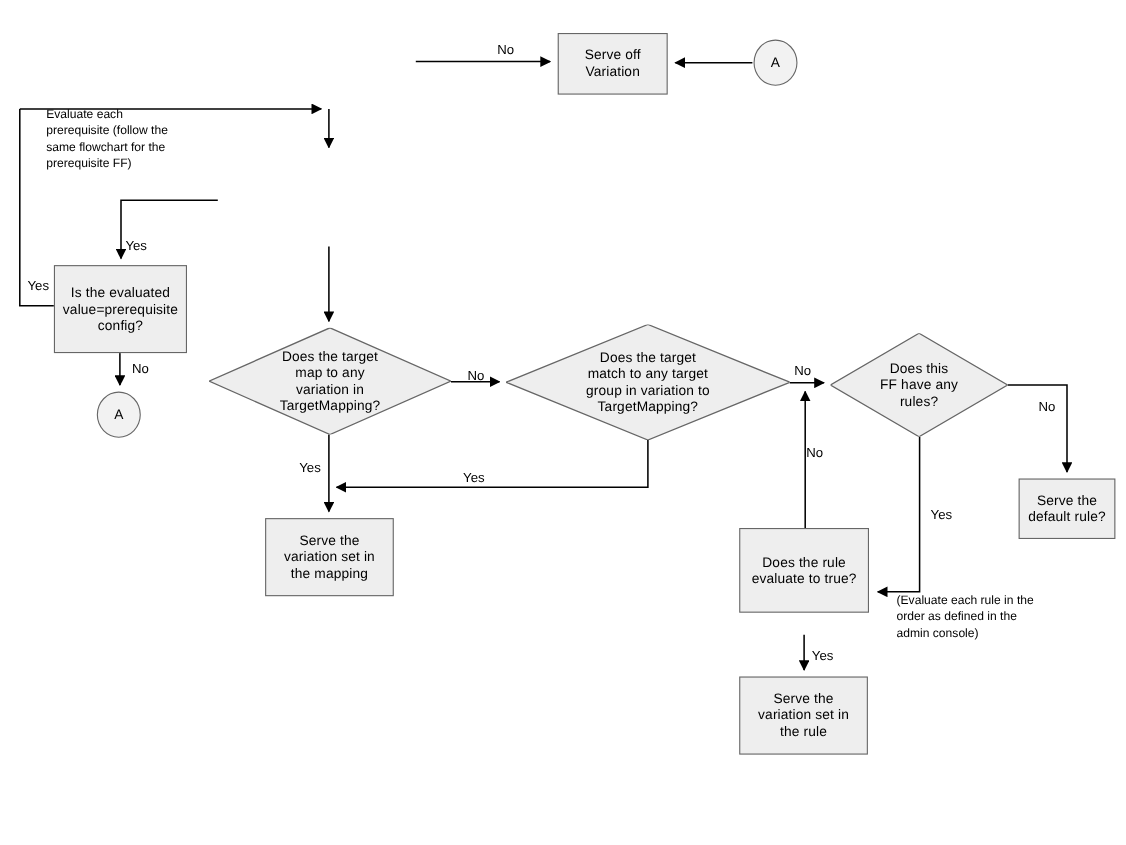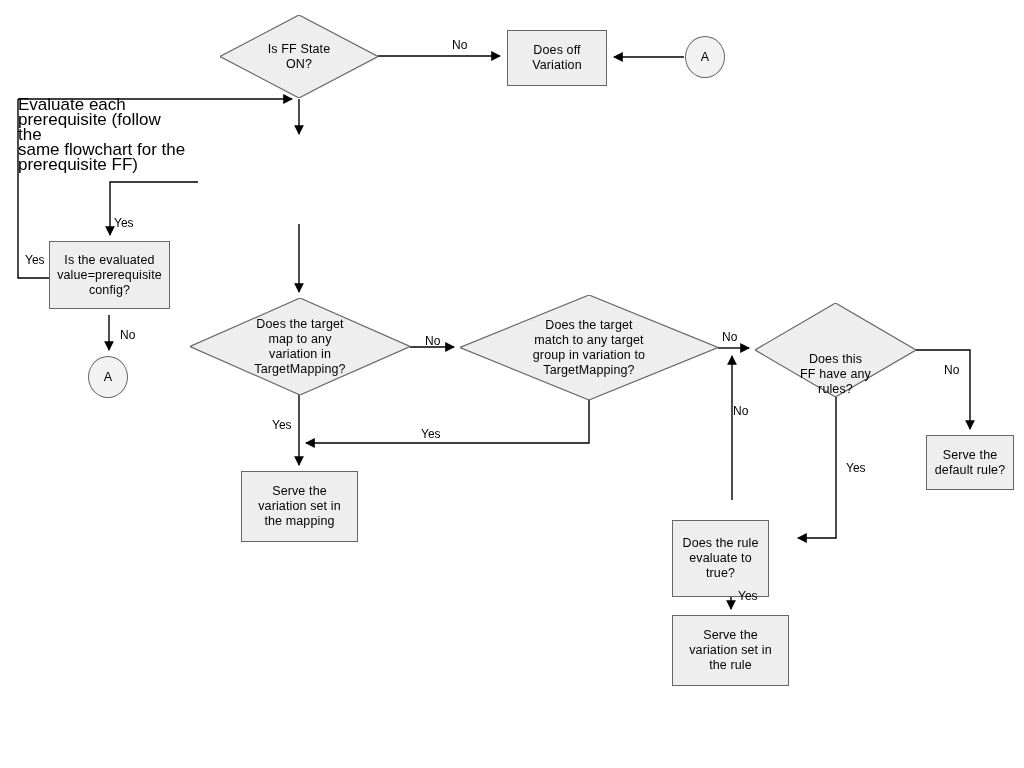--- a/index.html
+++ b/index.html
@@ -57,24 +57,25 @@
     height: 100%;
   }
   .node.decision .dlabel {
     position: relative;
     z-index: 2;
     padding: 0 6px;
   }
   .note {
     position: absolute;
     color: #000000;
-    font-size: 17px;
+    font-size: 11px;
     line-height: 15px;
     text-align: left;
     white-space: pre-line;
+    margin-left: 24px;
   }
   .edge-label {
     position: absolute;
     color: #000000;
     font-size: 12px;
     line-height: 14px;
     background: transparent;
     white-space: nowrap;
   }
 </style>
@@ -116,39 +117,32 @@
 
     <path d="M 916,350 L 970,350 L 970,429" fill="none" stroke="#000000" stroke-width="1.4" marker-end="url(#arrow)"></path>
 
     <path d="M 836,397 L 836,538 L 798,538" fill="none" stroke="#000000" stroke-width="1.4" marker-end="url(#arrow)"></path>
 
     <path d="M 732,500 L 732,356" fill="none" stroke="#000000" stroke-width="1.4" marker-end="url(#arrow)"></path>
 
     <path d="M 731,577 L 731,609" fill="none" stroke="#000000" stroke-width="1.4" marker-end="url(#arrow)"></path>
   </svg>
 
-  <div class="node decision" style="left:220px; top:15px; width:158px; height:83px;">
-    <svg class="dshape" viewBox="0 0 158 83" preserveAspectRatio="none">
-      <polygon points="79,0 158,41.5 79,83 0,41.5" fill="#eeeeee" stroke="#666666" stroke-width="1.2" vector-effect="non-scaling-stroke"></polygon>
-    </svg>
-    <div class="dlabel" style="white-space:pre-line;">Is FF State
-ON?</div>
-  </div>
 
   <div class="node process" style="left:507px; top:30px; width:100px; height:56px;">
-    <span style="white-space:pre-line;">Does off
+    <span style="white-space:pre-line;">Serve off
 Variation</span>
   </div>
 
   <div class="node terminator" style="left:685px; top:36px; width:40px; height:42px;">
     <span>A</span>
   </div>
 
 
-  <div class="node process" style="left:49px; top:241px; width:121px; height:68px;">
+  <div class="node process" style="left:49px; top:241px; width:121px; height:80px;">
     <span style="white-space:pre-line;">Is the evaluated
 value=prerequisite
 config?</span>
   </div>
 
   <div class="node terminator" style="left:88px; top:356px; width:40px; height:42px;">
     <span>A</span>
   </div>
 
   <div class="node decision" style="left:190px; top:298px; width:220px; height:97px;">
@@ -164,56 +158,59 @@
   <div class="node decision" style="left:460px; top:295px; width:258px; height:105px;">
     <svg class="dshape" viewBox="0 0 258 105" preserveAspectRatio="none">
       <polygon points="129,0 258,52.5 129,105 0,52.5" fill="#eeeeee" stroke="#666666" stroke-width="1.2" vector-effect="non-scaling-stroke"></polygon>
     </svg>
     <div class="dlabel" style="white-space:pre-line;">Does the target
 match to any target
 group in variation to
 TargetMapping?</div>
   </div>
 
-  <div class="node decision" style="left:755px; top:303px; width:161px; height:94px;align-items:flex-end;">
+  <div class="node decision" style="left:755px; top:303px; width:161px; height:94px;">
     <svg class="dshape" viewBox="0 0 161 94" preserveAspectRatio="none">
       <polygon points="80.5,0 161,47 80.5,94 0,47" fill="#eeeeee" stroke="#666666" stroke-width="1.2" vector-effect="non-scaling-stroke"></polygon>
     </svg>
     <div class="dlabel" style="white-space:pre-line;">Does this
 FF have any
 rules?</div>
   </div>
 
   <div class="node process" style="left:926px; top:435px; width:88px; height:55px;">
     <span style="white-space:pre-line;">Serve the
 default rule?</span>
   </div>
 
   <div class="node process" style="left:241px; top:471px; width:117px; height:71px;">
     <span style="white-space:pre-line;">Serve the
 variation set in
 the mapping</span>
   </div>
 
-  <div class="node process" style="left:672px; top:520px; width:97px; height:77px;">
+  <div class="node process" style="left:672px; top:480px; width:118px; height:77px;">
     <span style="white-space:pre-line;">Does the rule
 evaluate to true?</span>
   </div>
 
   <div class="node process" style="left:672px; top:615px; width:117px; height:71px;">
     <span style="white-space:pre-line;">Serve the
 variation set in
 the rule</span>
   </div>
 
   <div class="note" style="left:18px; top:97px; width:170px;">Evaluate each
 prerequisite (follow the
 same flowchart for the
 prerequisite FF)</div>
 
+  <div class="note" style="left:791px; top:539px; width:160px;">(Evaluate each rule in the
+order as defined in the
+admin console)</div>
 
   <div class="edge-label" style="left:452px; top:38px;">No</div>
 
   <div class="edge-label" style="left:114px; top:216px;">Yes</div>
 
   <div class="edge-label" style="left:25px; top:253px;">Yes</div>
 
   <div class="edge-label" style="left:120px; top:328px;">No</div>
 
   <div class="edge-label" style="left:425px; top:334px;">No</div>

